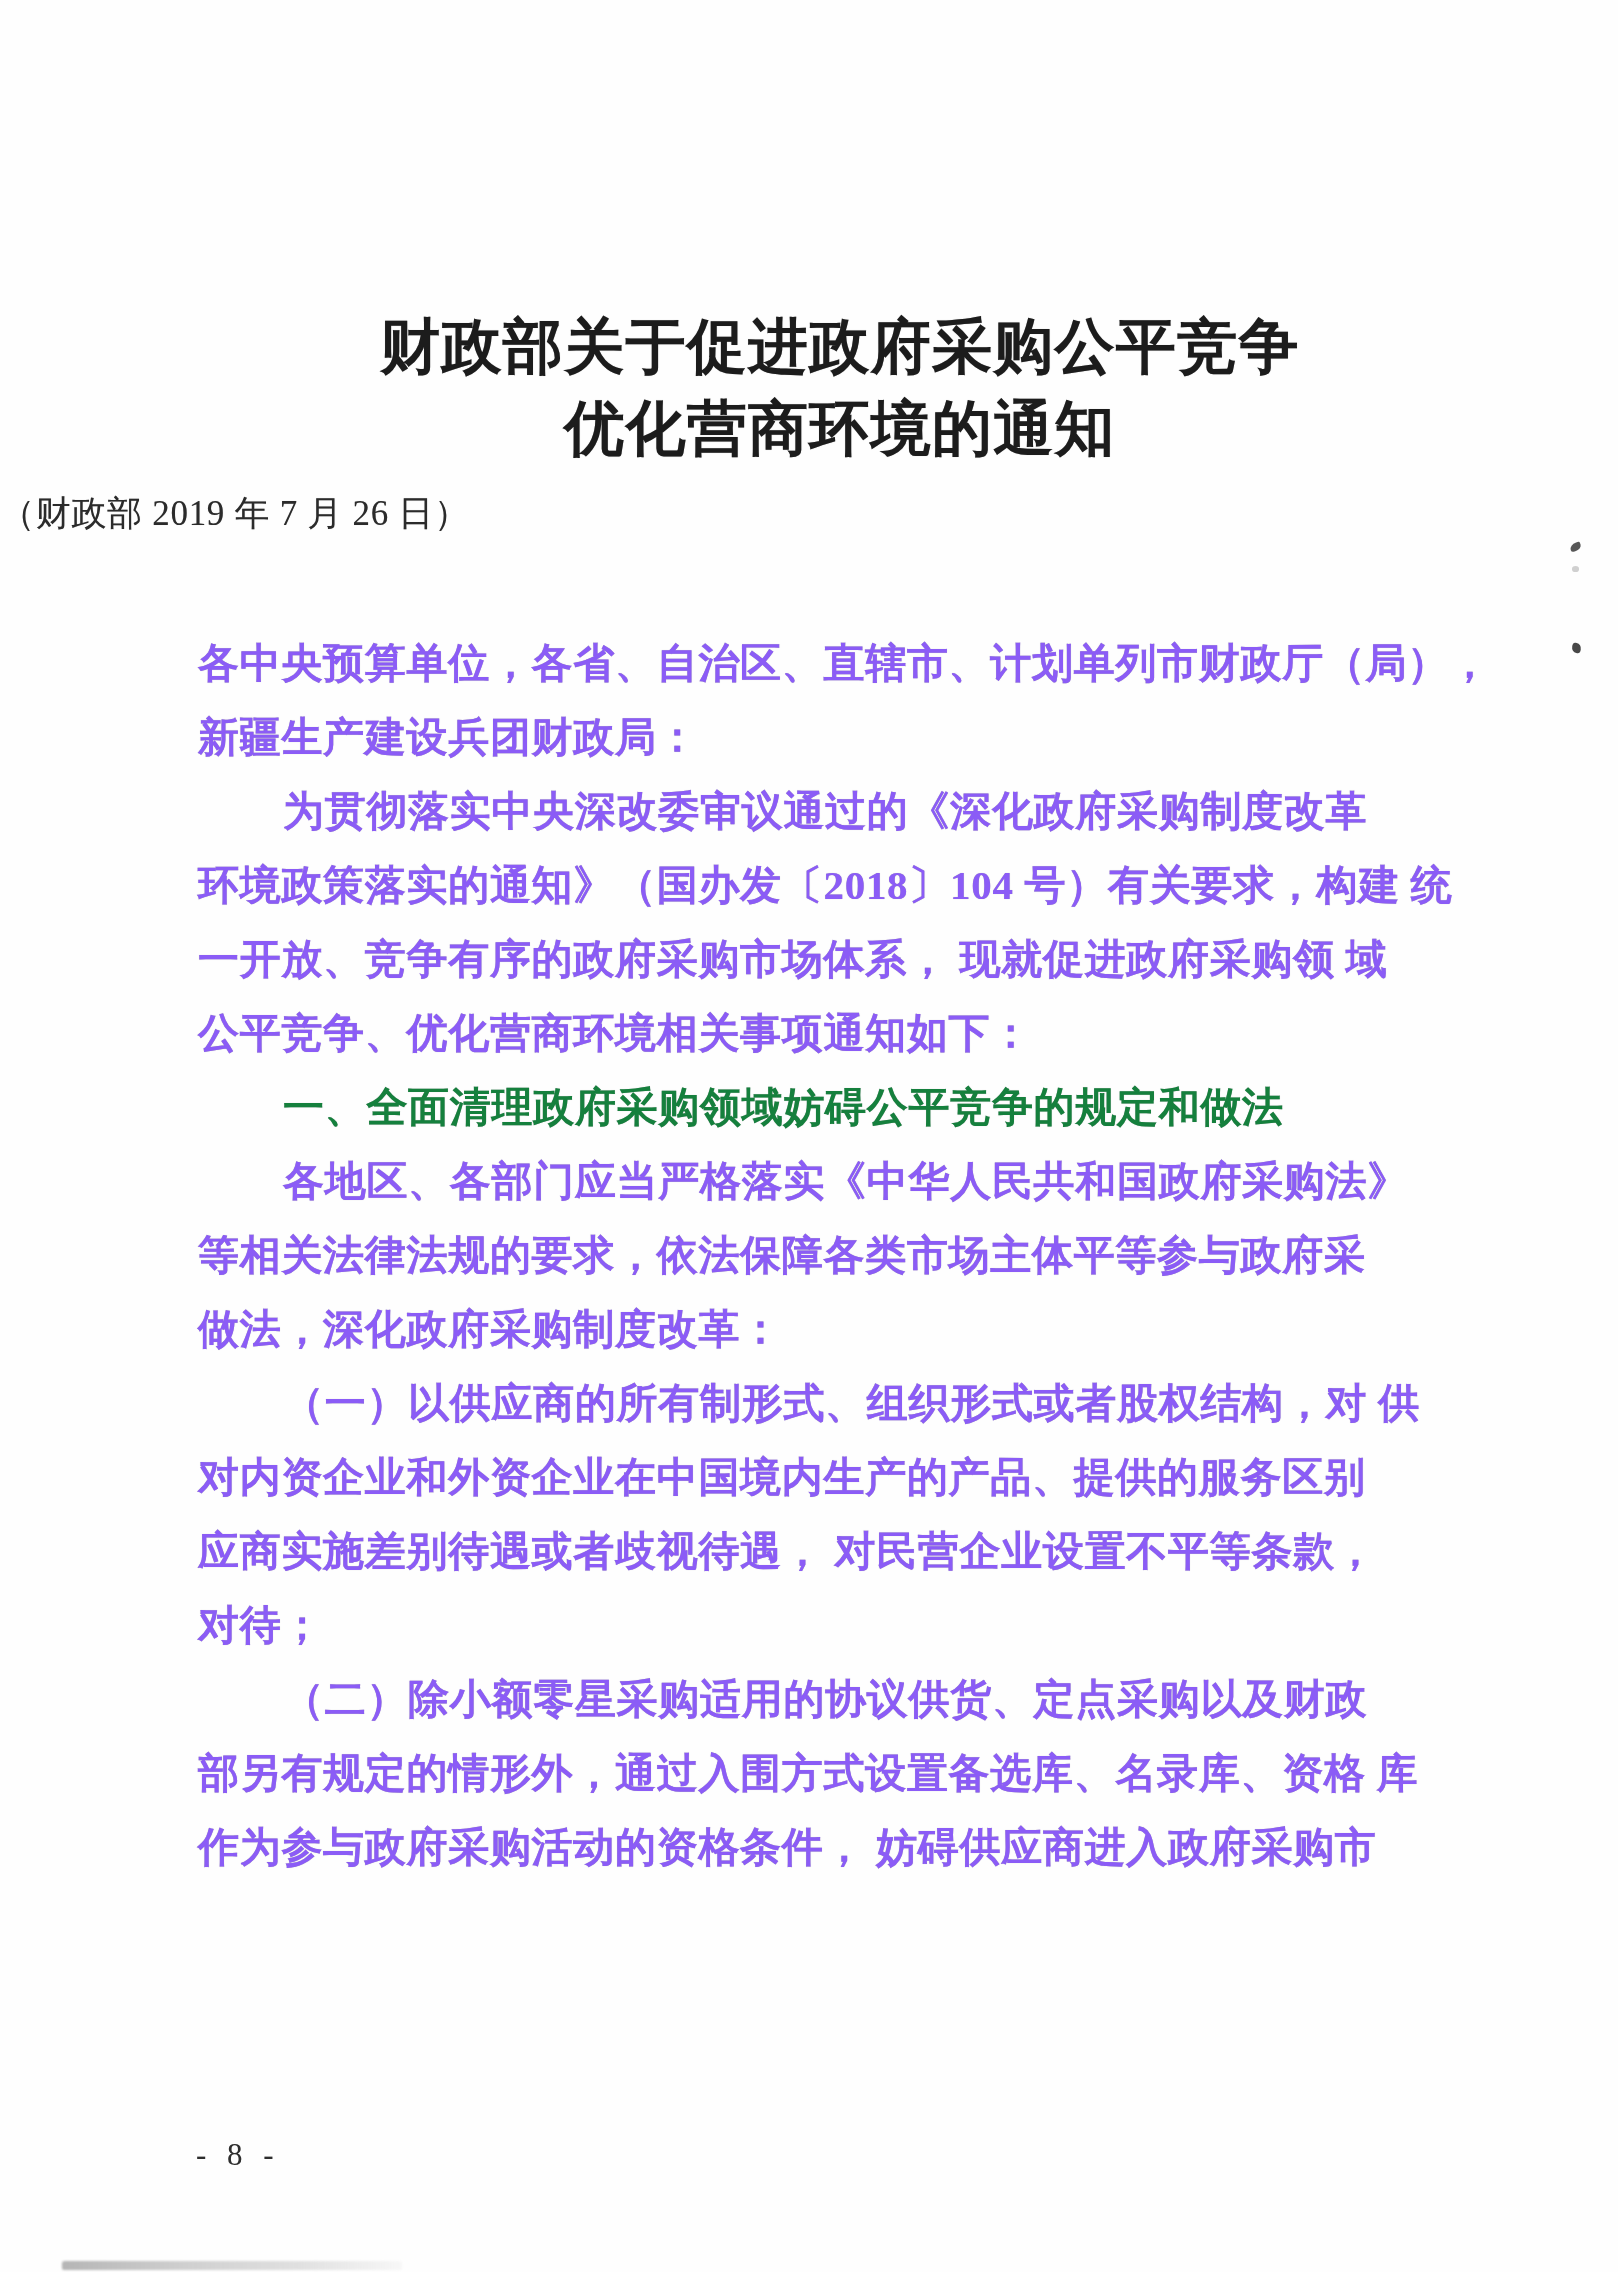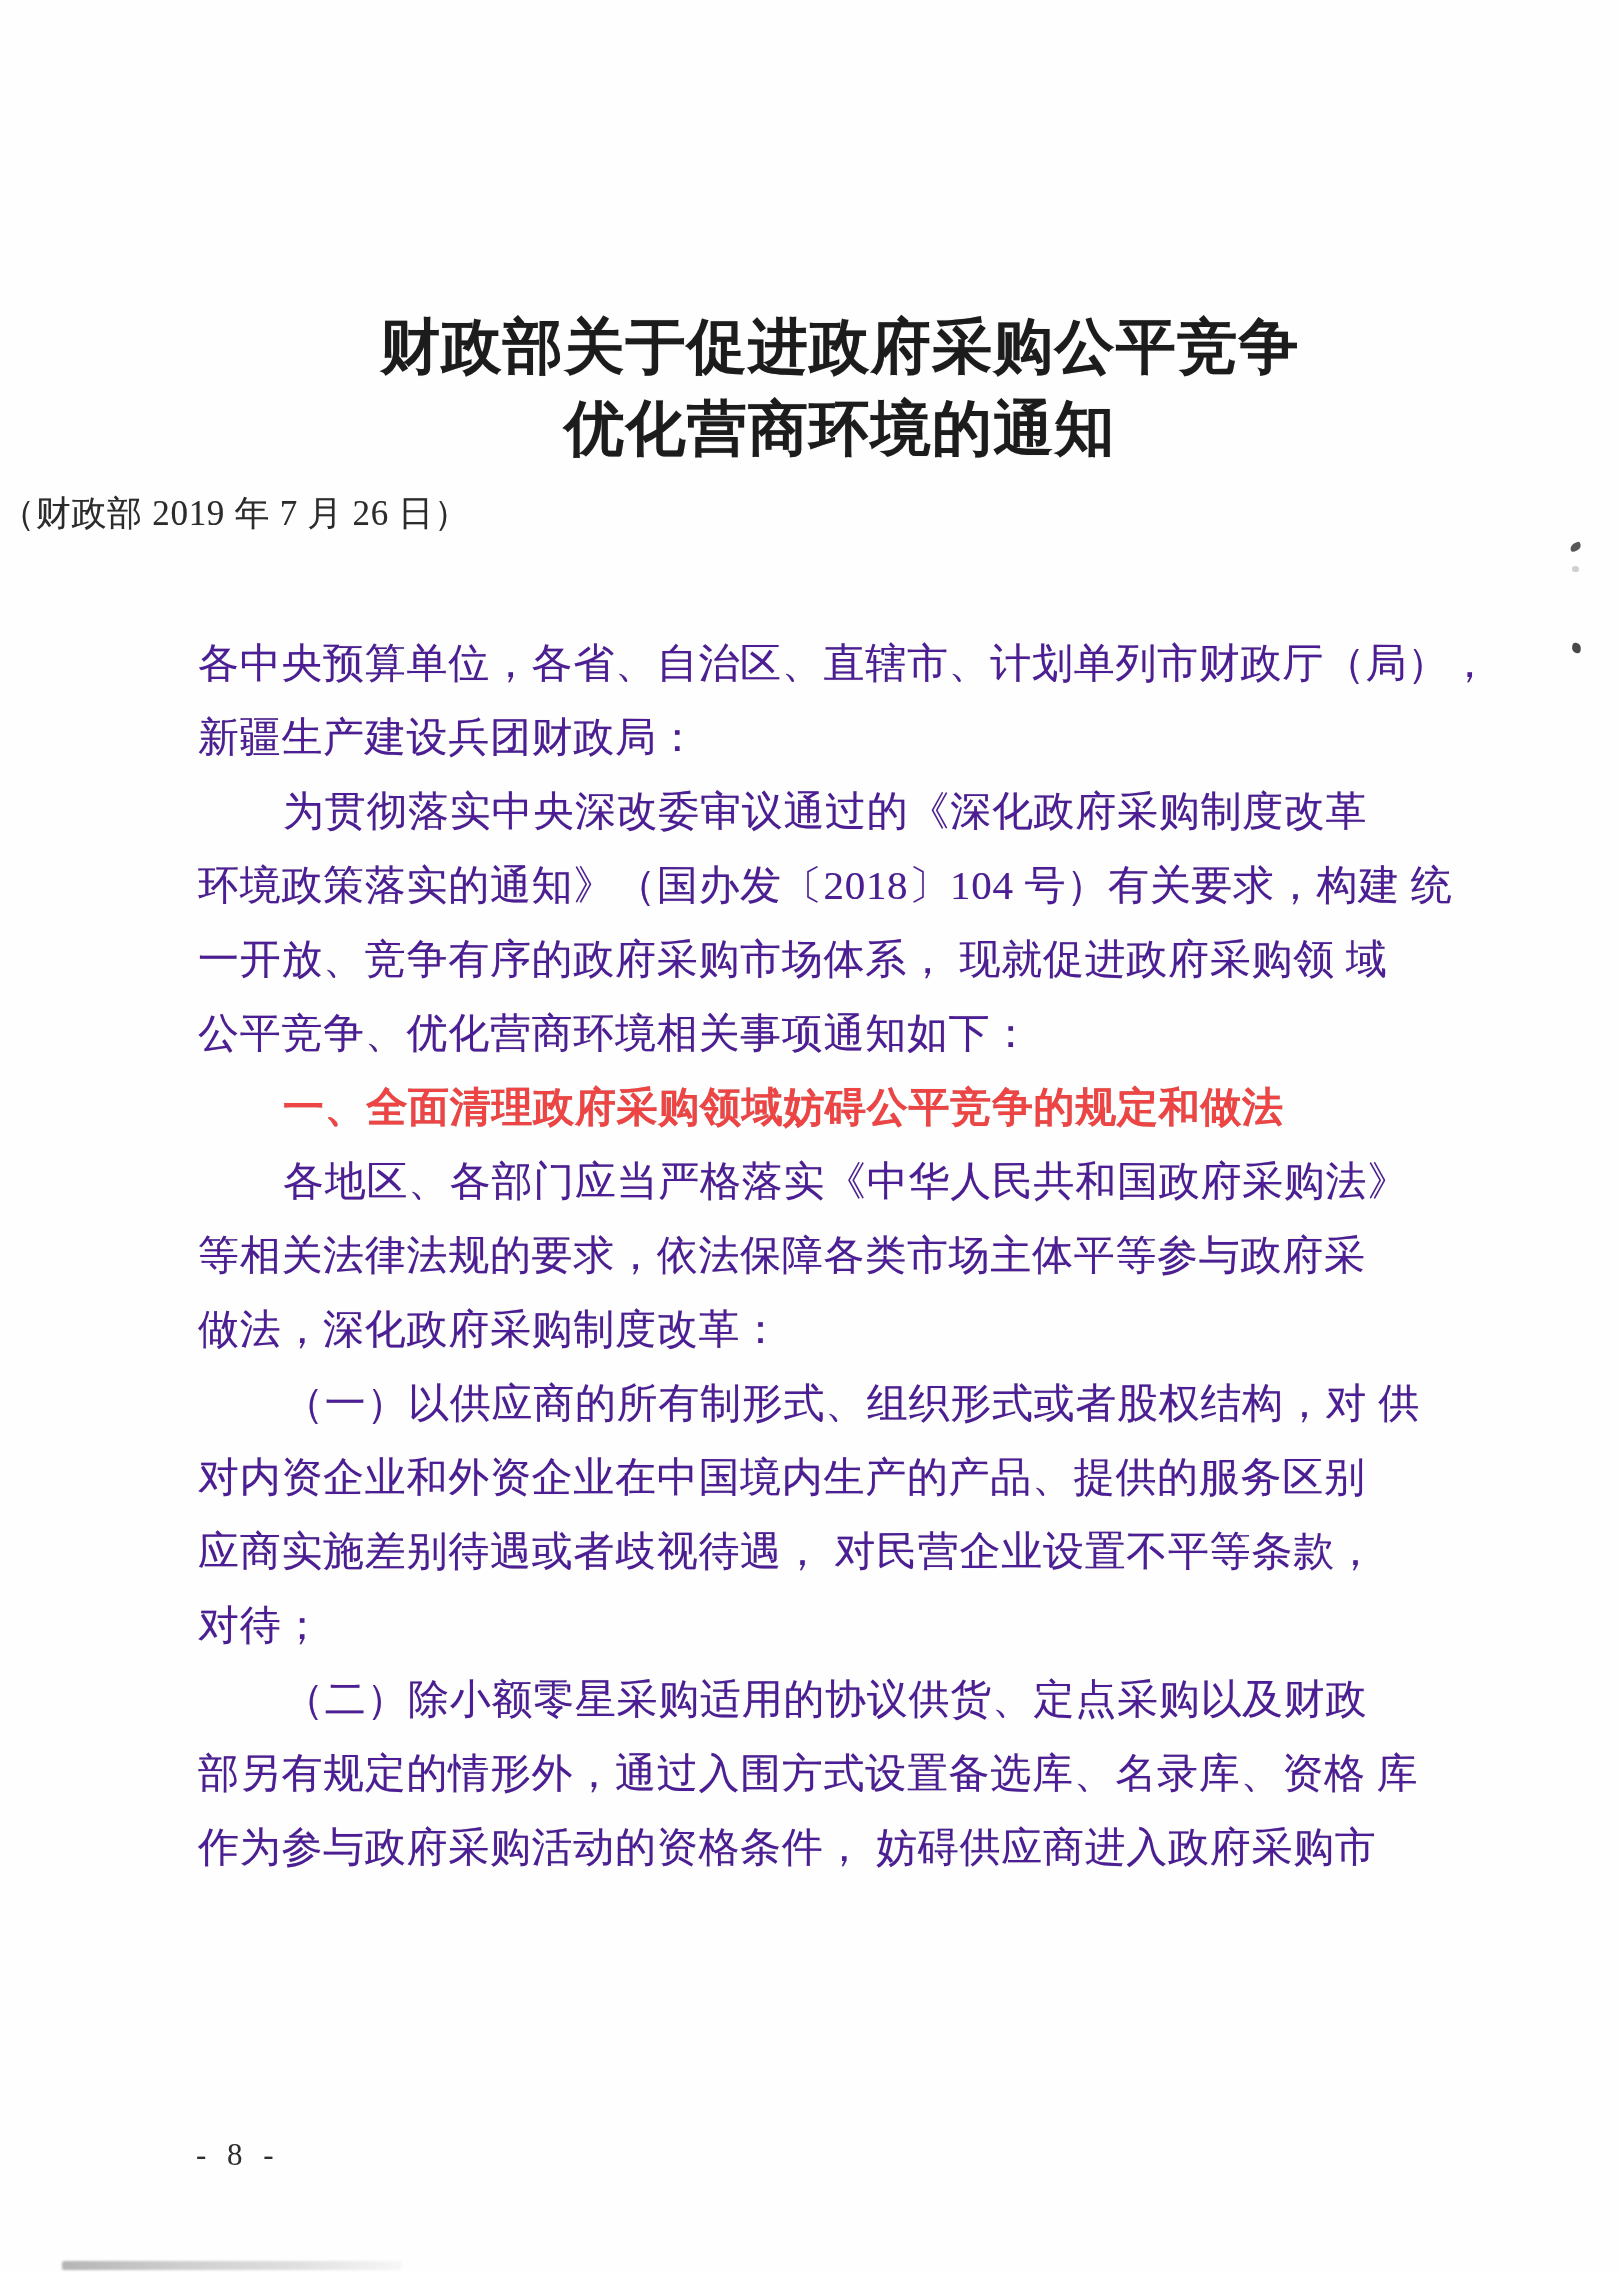--- a/index.html
+++ b/index.html
@@ -51,30 +51,31 @@
     position: absolute;
     top: 626px;
     left: 198px;
     width: 1280px;
   }
   .body-line {
     font-size: 41px;
     line-height: 74px;
     letter-spacing: 0.7px;
     white-space: nowrap;
-    color: #4c1d95;
+    color: #8b5cf6;
     text-shadow: 0 0 0.7px rgba(0,0,0,0.35);
+    font-weight: bold;
   }
   .body-line.indent {
     padding-left: 85px;
   }
   .body-line.bold {
     font-family: Liberation Sans, sans-serif;
     font-weight: 700;
-    color: #ef4444;
+    color: #15803d;
   }
   
   .page-number {
     position: absolute;
     top: 2135px;
     left: 196px;
     font-size: 31px;
     line-height: 39px;
     letter-spacing: 6.5px;
     color: #2e2e2e;

